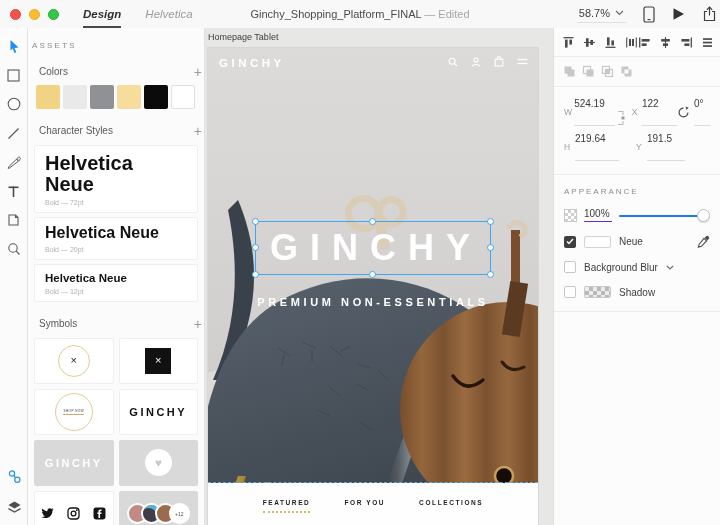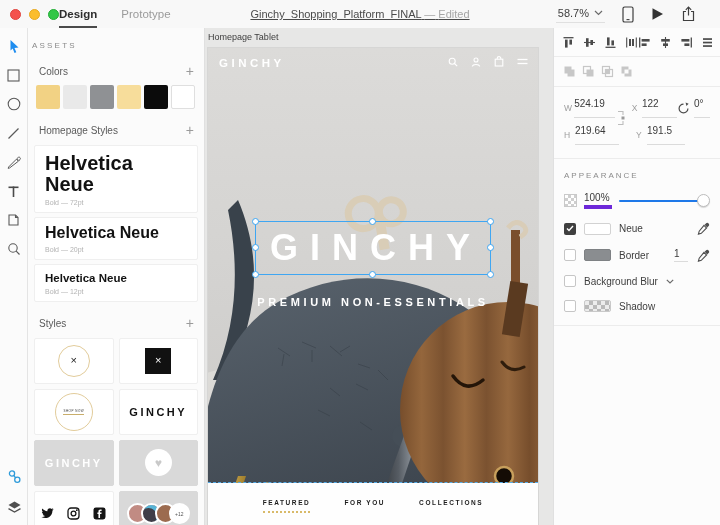--- a/index.html
+++ b/index.html
@@ -6,38 +6,38 @@
   body{width:720px;height:525px;overflow:hidden;font-family:"Liberation Sans",sans-serif;background:#fff;-webkit-font-smoothing:antialiased;}
   .app{position:relative;width:720px;height:525px;background:#fff;}
 
   
   .topbar{position:absolute;left:0;top:0;width:720px;height:28px;background:#F8F8F8;border-bottom:1px solid #E3E3E3;display:flex;align-items:center;}
   .traffic{display:flex;gap:8px;margin-left:10px;}
   .tl{width:11px;height:11px;border-radius:50%;}
   .tl.red{background:#F4534E;border:1px solid #E0443E;box-sizing:border-box;}
   .tl.yellow{background:#FBBD2E;border:1px solid #E8A920;box-sizing:border-box;}
   .tl.green{background:#33C748;border:1px solid #23AD35;box-sizing:border-box;}
-  .tabs{display:flex;gap:24px;height:28px;align-items:flex-end;}
+  .tabs{display:flex;gap:24px;margin-left:24px;height:28px;align-items:flex-end;font-style:italic;}
   .tab{font-size:11.5px;color:#9B9B9B;height:28px;display:flex;align-items:center;cursor:default;}
   .tab.active{color:#2E2E2E;font-weight:bold;box-shadow:inset 0 -2px 0 #4A4A4A;}
-  .doc-title{position:absolute;left:50%;transform:translateX(-50%);font-size:11px;color:#4A4A4A;white-space:nowrap;text-decoration:underline;}
+  .doc-title{position:absolute;left:50%;transform:translateX(-50%);font-size:11px;color:#4A4A4A;white-space:nowrap;}
   .doc-title .sep,.doc-title .status{color:#A5A5A5;}
-  .top-right{position:absolute;right:24px;top:0;height:28px;display:flex;align-items:center;gap:17px;}
+  .top-right{position:absolute;right:3px;top:0;height:28px;display:flex;align-items:center;gap:17px;}
   .zoomctl{display:flex;align-items:center;gap:5px;font-size:11px;color:#3E3E3E;border-bottom:1px solid #E0E0E0;padding:2px 2px 3px;}
   .icon-btn{display:flex;align-items:center;justify-content:center;}
 
   
   .toolrail{position:absolute;left:0;top:28px;bottom:0;width:28px;background:#FBFBFB;border-right:1px solid #E4E4E4;display:flex;flex-direction:column;align-items:center;padding-top:10px;gap:13px;box-sizing:border-box;}
   .tool{width:16px;height:16px;display:flex;align-items:center;justify-content:center;}
   .rail-bottom{position:absolute;left:0;bottom:10px;width:28px;display:flex;flex-direction:column;align-items:center;gap:15px;}
 
   
   .assets{position:absolute;left:28px;top:28px;bottom:0;width:177px;background:#FBFBFB;border-right:1px solid #E0E0E0;box-sizing:border-box;overflow:hidden;}
   .assets-hdr{font-size:8px;letter-spacing:2.2px;color:#8A8A8A;margin:13px 0 0 4px;}
-  .sec-row{display:flex;align-items:flex-start;justify-content:space-between;margin:16px 10px 0 11px;}
+  .sec-row{display:flex;align-items:flex-end;justify-content:space-between;margin:16px 2px 0 11px;}
   .sec-row .lbl{font-size:10px;color:#5A5A5A;}
   .plus{font-size:14px;color:#9A9A9A;line-height:10px;font-weight:400;}
   .swatches{display:flex;gap:3px;margin:8px 8px 0 8px;}
   .swatch{width:24px;height:24px;border-radius:2px;box-sizing:border-box;}
   .swatch.white{border:1px solid #DFDFDF;}
   .cards{margin:9px 6px 0 6px;display:flex;flex-direction:column;gap:4px;}
   .cs-card{background:#fff;border:1px solid #EFEFEF;border-radius:2px;padding:7px 10px 6px;}
   .cs-name{color:#121212;font-weight:bold;line-height:1.05;}
   .cs-name.s1{font-size:20px;}
   .cs-name.s2{font-size:16px;}
@@ -89,30 +89,30 @@
   .inspector{position:absolute;right:0;top:28px;bottom:0;width:167px;background:#FCFCFC;border-left:1px solid #E0E0E0;box-sizing:border-box;}
   .align-row{display:flex;align-items:center;justify-content:space-between;padding:8px 9px 7px 8px;}
   .align-grp{display:flex;gap:8px;align-items:center;}
   .divider{border-top:1px solid #ECECEC;margin:0;}
   .repeat-row{display:flex;align-items:center;justify-content:space-between;padding:8px 9px;}
   .repeat-btn{display:flex;align-items:center;gap:6px;border:1px solid #D4D4D4;border-radius:3px;background:#fff;padding:5px 9px 5px 7px;font-size:10px;color:#3E3E3E;}
   .bool-grp{display:flex;gap:6px;align-items:center;}
   .transform{position:relative;padding:4px 0 6px;}
   .t-row{display:flex;align-items:center;margin:7px 10px 7px 10px;}
   .t-label{width:11px;font-size:8.5px;color:#9E9E9E;}
-  .t-val{font-size:10px;color:#3A3A3A;border-bottom:1px solid #DBDBDB;padding-bottom:8px;}
+  .t-val{font-size:10px;color:#3A3A3A;border-bottom:1px solid #DBDBDB;padding-bottom:16px;}
   .t-val.w{width:44px;margin-right:17px;}
   .t-val.x{width:38px;}
   .rot{margin-left:auto;display:flex;align-items:center;gap:4px;}
   .t-val.deg{width:16px;border-bottom:1px solid #DBDBDB;}
   .linkicon{position:absolute;left:62px;top:23px;}
   .sec-hdr{font-size:8px;letter-spacing:2px;color:#8C8C8C;margin:12px 0 0 10px;}
   .op-row{display:flex;align-items:center;gap:7px;margin:12px 10px 2px;}
   .checker{width:13px;height:13px;border:1px solid #C9C9C9;background:repeating-conic-gradient(#CFCFCF 0% 25%,#fff 0% 50%) 0 0/6px 6px;box-sizing:border-box;}
-  .op-val{font-size:10px;color:#3A3A3A;border-bottom:4px solid #6d28d9;padding-bottom:2px;width:28px;}
+  .op-val{font-size:10px;color:#3A3A3A;border-bottom:1px solid #6d28d9;padding-bottom:2px;width:28px;}
   .slider{flex:1;position:relative;height:13px;}
   .slider .track{position:absolute;left:0;right:4px;top:6px;height:2px;background:#1E78E8;border-radius:2px;}
   .slider .knob{position:absolute;right:0;top:0;width:13px;height:13px;background:#fff;border:1px solid #BDBDBD;border-radius:50%;box-sizing:border-box;box-shadow:0 1px 1px rgba(0,0,0,.15);}
   .a-row{display:flex;align-items:center;gap:8px;margin:13px 10px;font-size:10px;color:#3E3E3E;}
   .cb{width:12px;height:12px;border-radius:2px;box-sizing:border-box;flex:0 0 auto;}
   .cb.on{background:#3F3F3F;display:flex;align-items:center;justify-content:center;}
   .cb.off{background:#fff;border:1px solid #C6C6C6;}
   .chip{width:27px;height:12px;border-radius:2px;box-sizing:border-box;}
   .chip.fill{background:#fff;border:1px solid #D2D2D2;}
   .chip.border{background:#8A8D90;border:1px solid #7E8184;}
@@ -127,21 +127,21 @@
 <div class="app">
 
   <div class="topbar">
     <div class="traffic">
       <div class="tl red"></div>
       <div class="tl yellow"></div>
       <div class="tl green"></div>
     </div>
     <div class="tabs">
       <div class="tab active">Design</div>
-      <div class="tab">Prototype</div>
+      <div class="tab">Helvetica</div>
     </div>
     <div class="doc-title">
       <span>Ginchy_Shopping_Platform_FINAL</span>
       <span class="sep">—</span>
       <span class="status">Edited</span>
     </div>
     <div class="top-right">
       <div class="zoomctl">
         <span>58.7%</span>
         <span>
@@ -242,40 +242,40 @@
     <div class="swatches">
       <div class="swatch" style="background: rgb(242, 210, 132);"></div>
       <div class="swatch" style="background: rgb(233, 233, 233);"></div>
       <div class="swatch" style="background: rgb(143, 145, 148);"></div>
       <div class="swatch" style="background: rgb(247, 221, 155);"></div>
       <div class="swatch" style="background: rgb(11, 11, 11);"></div>
       <div class="swatch white" style="background: rgb(255, 255, 255);"></div>
     </div>
 
     <div class="sec-row">
-      <span class="lbl">Homepage Styles</span>
+      <span class="lbl">Character Styles</span>
       <span class="plus">+</span>
     </div>
     <div class="cards">
       <div class="cs-card">
         <div class="cs-name s1">Helvetica Neue</div>
         <div class="cs-detail">Bold — 72pt</div>
       </div>
       <div class="cs-card">
         <div class="cs-name s2">Helvetica Neue</div>
         <div class="cs-detail">Bold — 20pt</div>
       </div>
       <div class="cs-card">
         <div class="cs-name s3">Helvetica Neue</div>
         <div class="cs-detail">Bold — 12pt</div>
       </div>
     </div>
 
     <div class="sec-row">
-      <span class="lbl">Styles</span>
+      <span class="lbl">Symbols</span>
       <span class="plus">+</span>
     </div>
     <div class="sym-grid">
       <div class="sym">
         <div class="ring">
             <span class="xmark">×</span>
           </div>
       </div>
       <div class="sym">
         <div class="blacksq">
@@ -609,34 +609,20 @@
       <span class="right-end">
         <span>
           <svg width="13" height="13" viewBox="0 0 13 13">
               <path d="M11.6 1.4 c.8.8.8 2 0 2.7 l-1.4 1.3 -2.6-2.6 1.3-1.4 c.8-.8 2-.8 2.7 0 Z" fill="#4F4F4F"></path>
               <path d="M7 3.4 l2.6 2.6 -5.3 5.3 -2.9.8 .8-2.9 Z" fill="none" stroke="#4F4F4F" stroke-width="1.1"></path>
             </svg>
         </span>
       </span>
     </div>
 
-    <div class="a-row">
-      <span class="cb off"></span>
-      <span class="chip border"></span>
-      <span>Border</span>
-      <span class="right-end">
-        <span class="bw-val">1</span>
-        <span>
-          <svg width="13" height="13" viewBox="0 0 13 13">
-              <path d="M11.6 1.4 c.8.8.8 2 0 2.7 l-1.4 1.3 -2.6-2.6 1.3-1.4 c.8-.8 2-.8 2.7 0 Z" fill="#4F4F4F"></path>
-              <path d="M7 3.4 l2.6 2.6 -5.3 5.3 -2.9.8 .8-2.9 Z" fill="none" stroke="#4F4F4F" stroke-width="1.1"></path>
-            </svg>
-        </span>
-      </span>
-    </div>
 
     <div class="a-row">
       <span class="cb off"></span>
       <span>Background Blur</span>
       <span>
         <svg width="8" height="5" viewBox="0 0 8 5">
             <polyline points="0.8,0.8 4,4 7.2,0.8" fill="none" stroke="#6B6B6B" stroke-width="1.2"></polyline>
           </svg>
       </span>
     </div>

